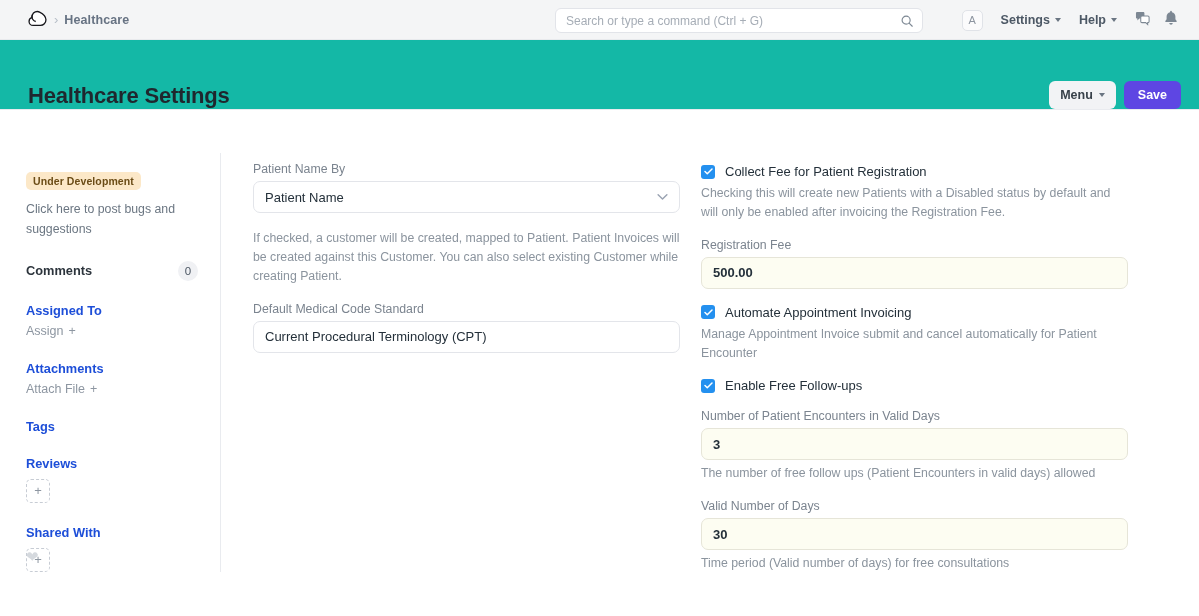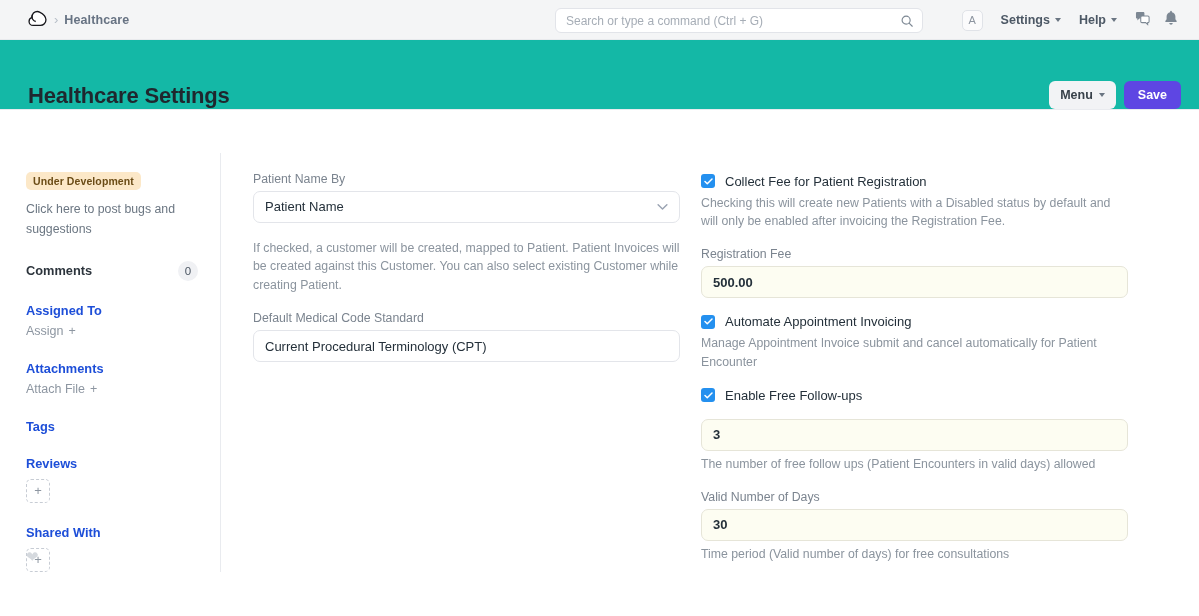--- a/index.html
+++ b/index.html
@@ -499,20 +499,21 @@
             <span class="cbx">
               <svg width="9" height="7" viewBox="0 0 10 8" fill="none">
                 <path d="M1 4L3.6 6.6L9 1.2" stroke="#fff" stroke-width="1.7" stroke-linecap="round" stroke-linejoin="round"></path>
               </svg>
             </span>
             <span class="check-label">Enable Free Follow-ups</span>
           </div>
         </div>
 
         <div class="blk">
+          <div class="field-label">Number of Patient Encounters in Valid Days</div>
           <div class="control control-currency">3</div>
           <div class="help-text help-text-tight">The number of free follow ups (Patient Encounters in valid days) allowed</div>
         </div>
 
         <div class="blk">
           <div class="field-label">Valid Number of Days</div>
           <div class="control control-currency">30</div>
           <div class="help-text help-text-tight">Time period (Valid number of days) for free consultations</div>
         </div>
 

